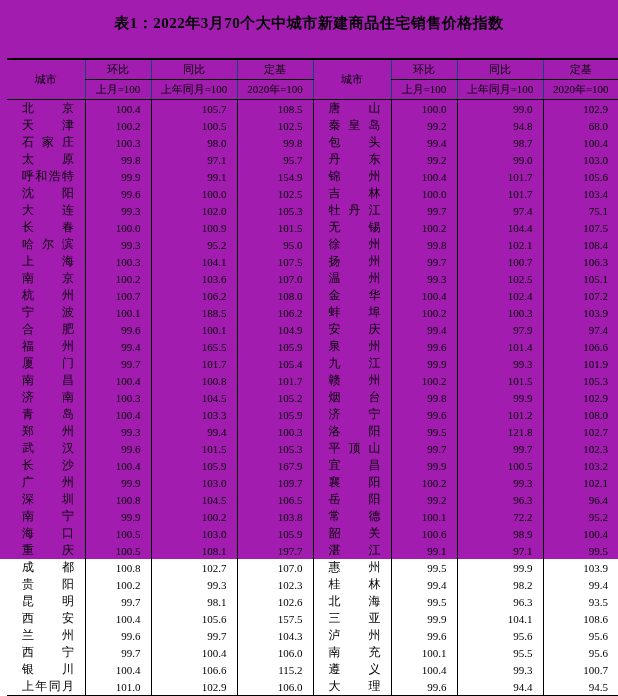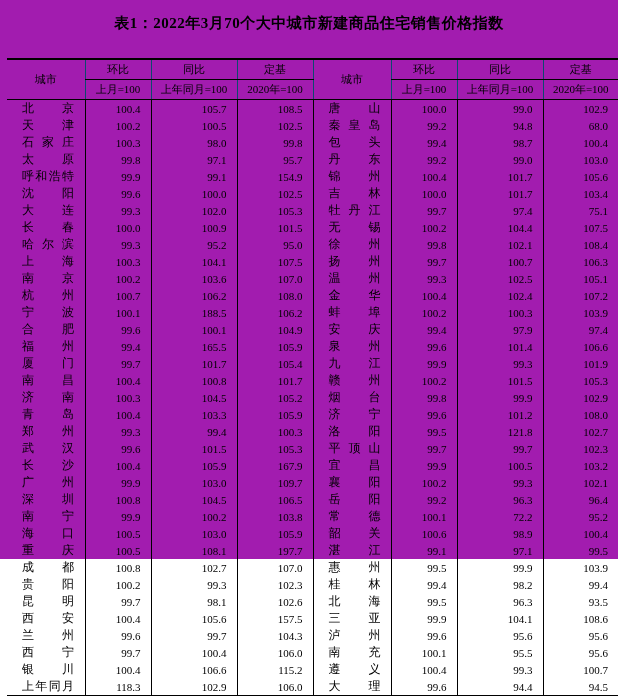--- a/index.html
+++ b/index.html
@@ -453,21 +453,21 @@
           <td class="num-cell">100.4</td>
           <td class="num-cell">106.6</td>
           <td class="num-cell">115.2</td>
           <td class="city-cell"><span class="city-name">遵义</span></td>
           <td class="num-cell">100.4</td>
           <td class="num-cell">99.3</td>
           <td class="num-cell">100.7</td>
         </tr>
         <tr>
           <td class="city-cell"><span class="city-name">上年同月</span></td>
-          <td class="num-cell">118.3</td>
+          <td class="num-cell">101.0</td>
           <td class="num-cell">102.9</td>
           <td class="num-cell">106.0</td>
           <td class="city-cell"><span class="city-name">大理</span></td>
           <td class="num-cell">99.6</td>
           <td class="num-cell">94.4</td>
           <td class="num-cell">94.5</td>
         </tr>
       </tbody>
   </table>
 

